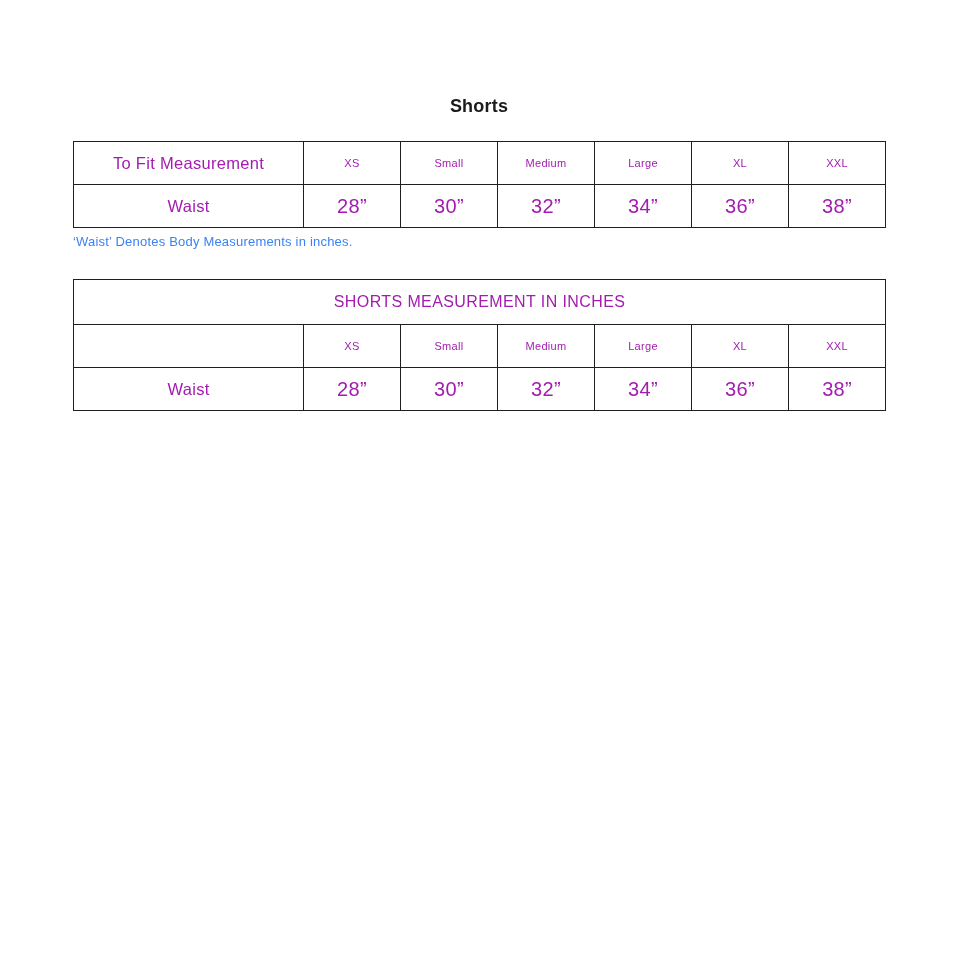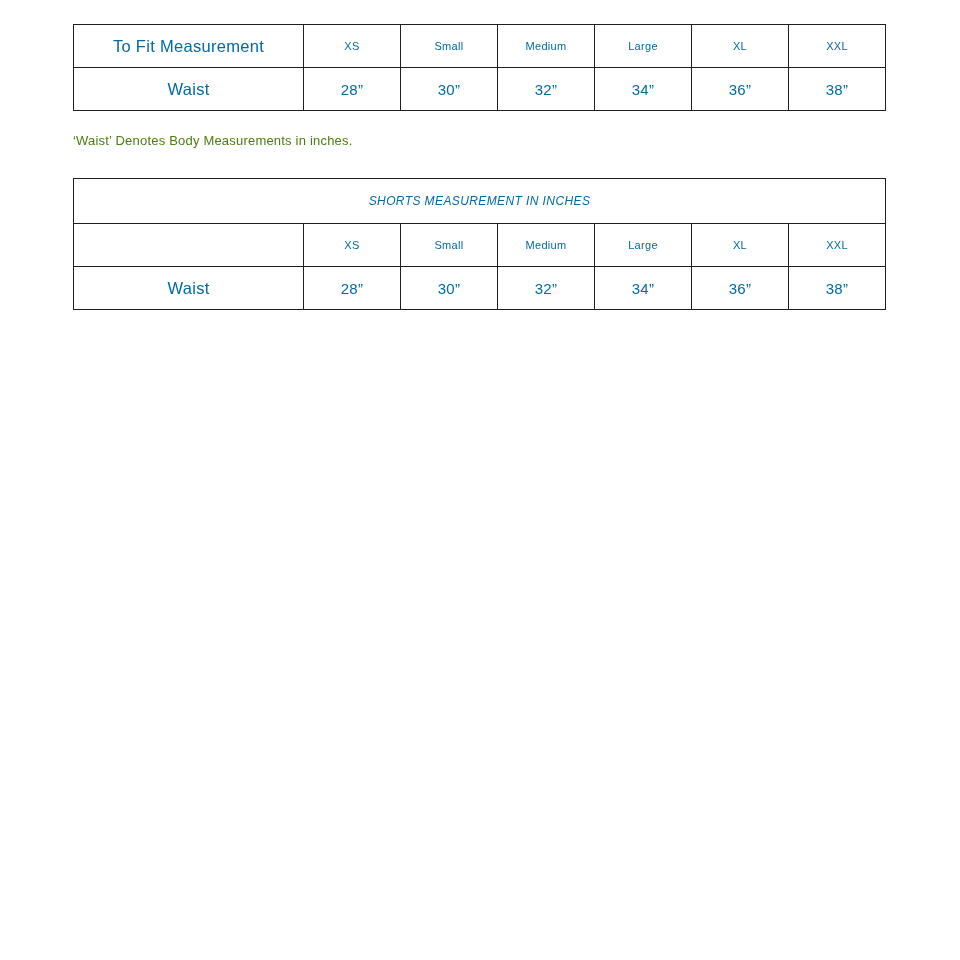--- a/index.html
+++ b/index.html
@@ -32,60 +32,60 @@
   table.size-table {
     border-collapse: collapse;
     table-layout: fixed;
     width: 812px;
   }
   table.size-table td {
     border: 1px solid #1f1f1f;
     text-align: center;
     vertical-align: middle;
     padding: 0 4px;
-    color: #0369a1;
+    color: #a21caf;
   }
   .fit-table { margin-top: 24px; }
   .fit-table td { height: 43px; }
   .col-label { width: 230px; }
   .col-size  { width: 97px; }
   .cell-label {
     font-size: 16.5px;
     letter-spacing: 0.3px;
   }
   .cell-size {
     font-size: 11px;
     letter-spacing: 0.3px;
   }
   .cell-value {
-    font-size: 15px;
+    font-size: 20px;
     letter-spacing: 0.3px;
   }
   .table-note {
-    margin-top: 22px;
+    margin-top: 6px;
     font-size: 13px;
-    color: #4d7c0f;
+    color: #3b82f6;
     letter-spacing: 0.2px;
   }
   .measurement-table { margin-top: 30px; }
   .measurement-table td { height: 43px; }
   .measurement-table .title-cell {
     height: 45px;
-    font-size: 12px;
+    font-size: 16px;
     letter-spacing: 0.4px;
     font-weight: normal;
-    font-style: italic;
   }
 </style>
 </head>
 <body>
 
 <div class="page">
   <div class="content">
 
+    <div class="page-title">Shorts</div>
 
     <table class="size-table fit-table">
       <colgroup>
         <col class="col-label">
         <col class="col-size">
           <col class="col-size">
           <col class="col-size">
         <col class="col-size">
           <col class="col-size">
           <col class="col-size">

